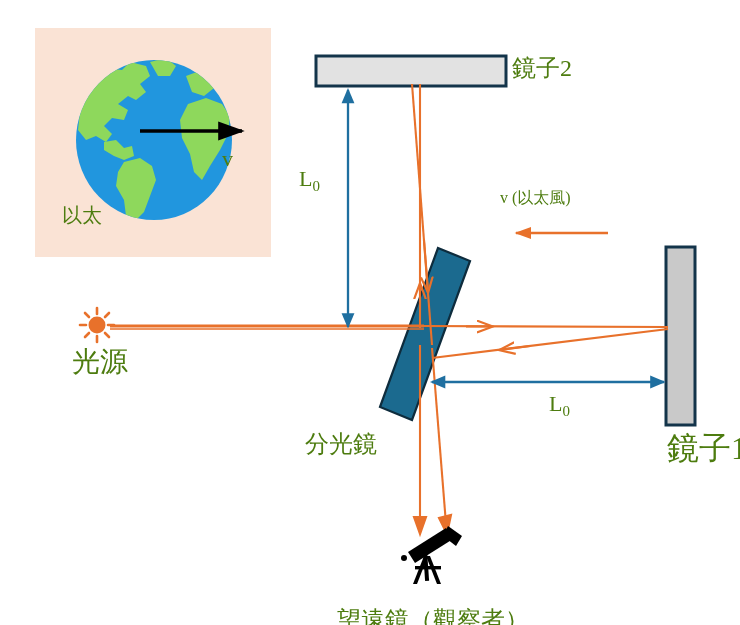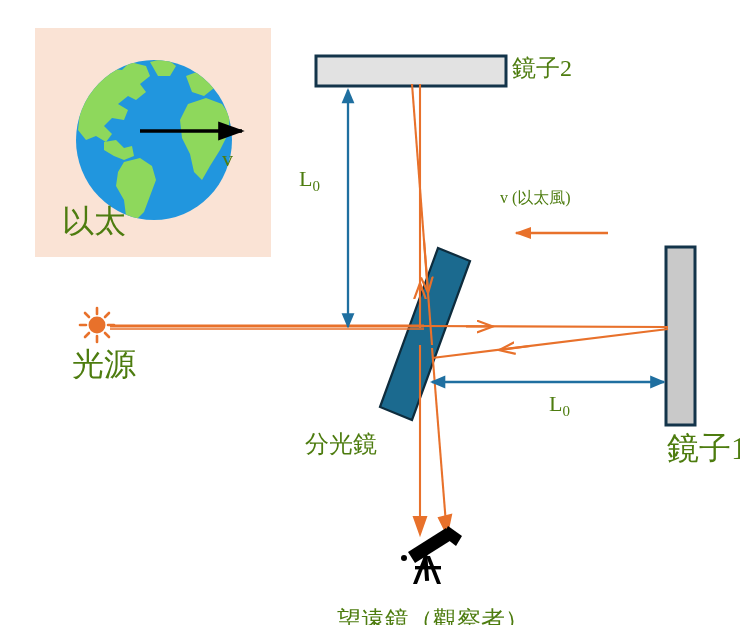--- a/index.html
+++ b/index.html
@@ -26,24 +26,24 @@
   }
   .cjk-label {
     position: absolute;
     font-family: "Liberation Serif", "DejaVu Serif", serif;
     color: #4d7c0f;
     white-space: nowrap;
     line-height: 1;
   }
   .lbl-mirror2 { left: 512px; top: 56px;  font-size: 24px; }
   .lbl-mirror1 { left: 667px; top: 432px; font-size: 32px; }
-  .lbl-source  { left: 72px;  top: 348px; font-size: 32px; }
+  .lbl-source  { left: 72px;  top: 348px; font-size: 28px; }
   .lbl-splitter{ left: 284px; top: 432px; font-size: 24px; margin-left: 21px; }
   .lbl-scope   { left: 337px; top: 608px; font-size: 24px; }
-  .lbl-ether   { left: 62px;  top: 205px; font-size: 32px; }
+  .lbl-ether   { left: 62px;  top: 205px; font-size: 20px; }
   .lbl-wind    { left: 500px; top: 190px; font-size: 16px; }
   .lbl-v-inset { left: 222px; top: 148px; font-size: 22px; }
   .lbl-L0a     { left: 299px; top: 168px; font-size: 22px; }
   .lbl-L0b     { left: 549px; top: 393px; font-size: 22px; }
   .sub { font-size: 0.68em; vertical-align: sub; }
 </style>
 </head>
 <body>
 
 <div id="stage">

